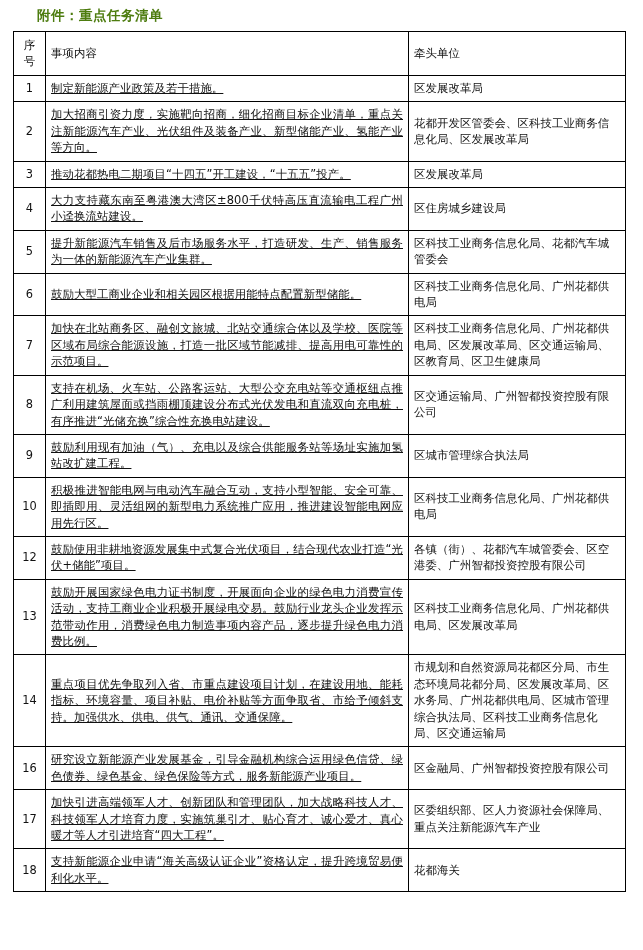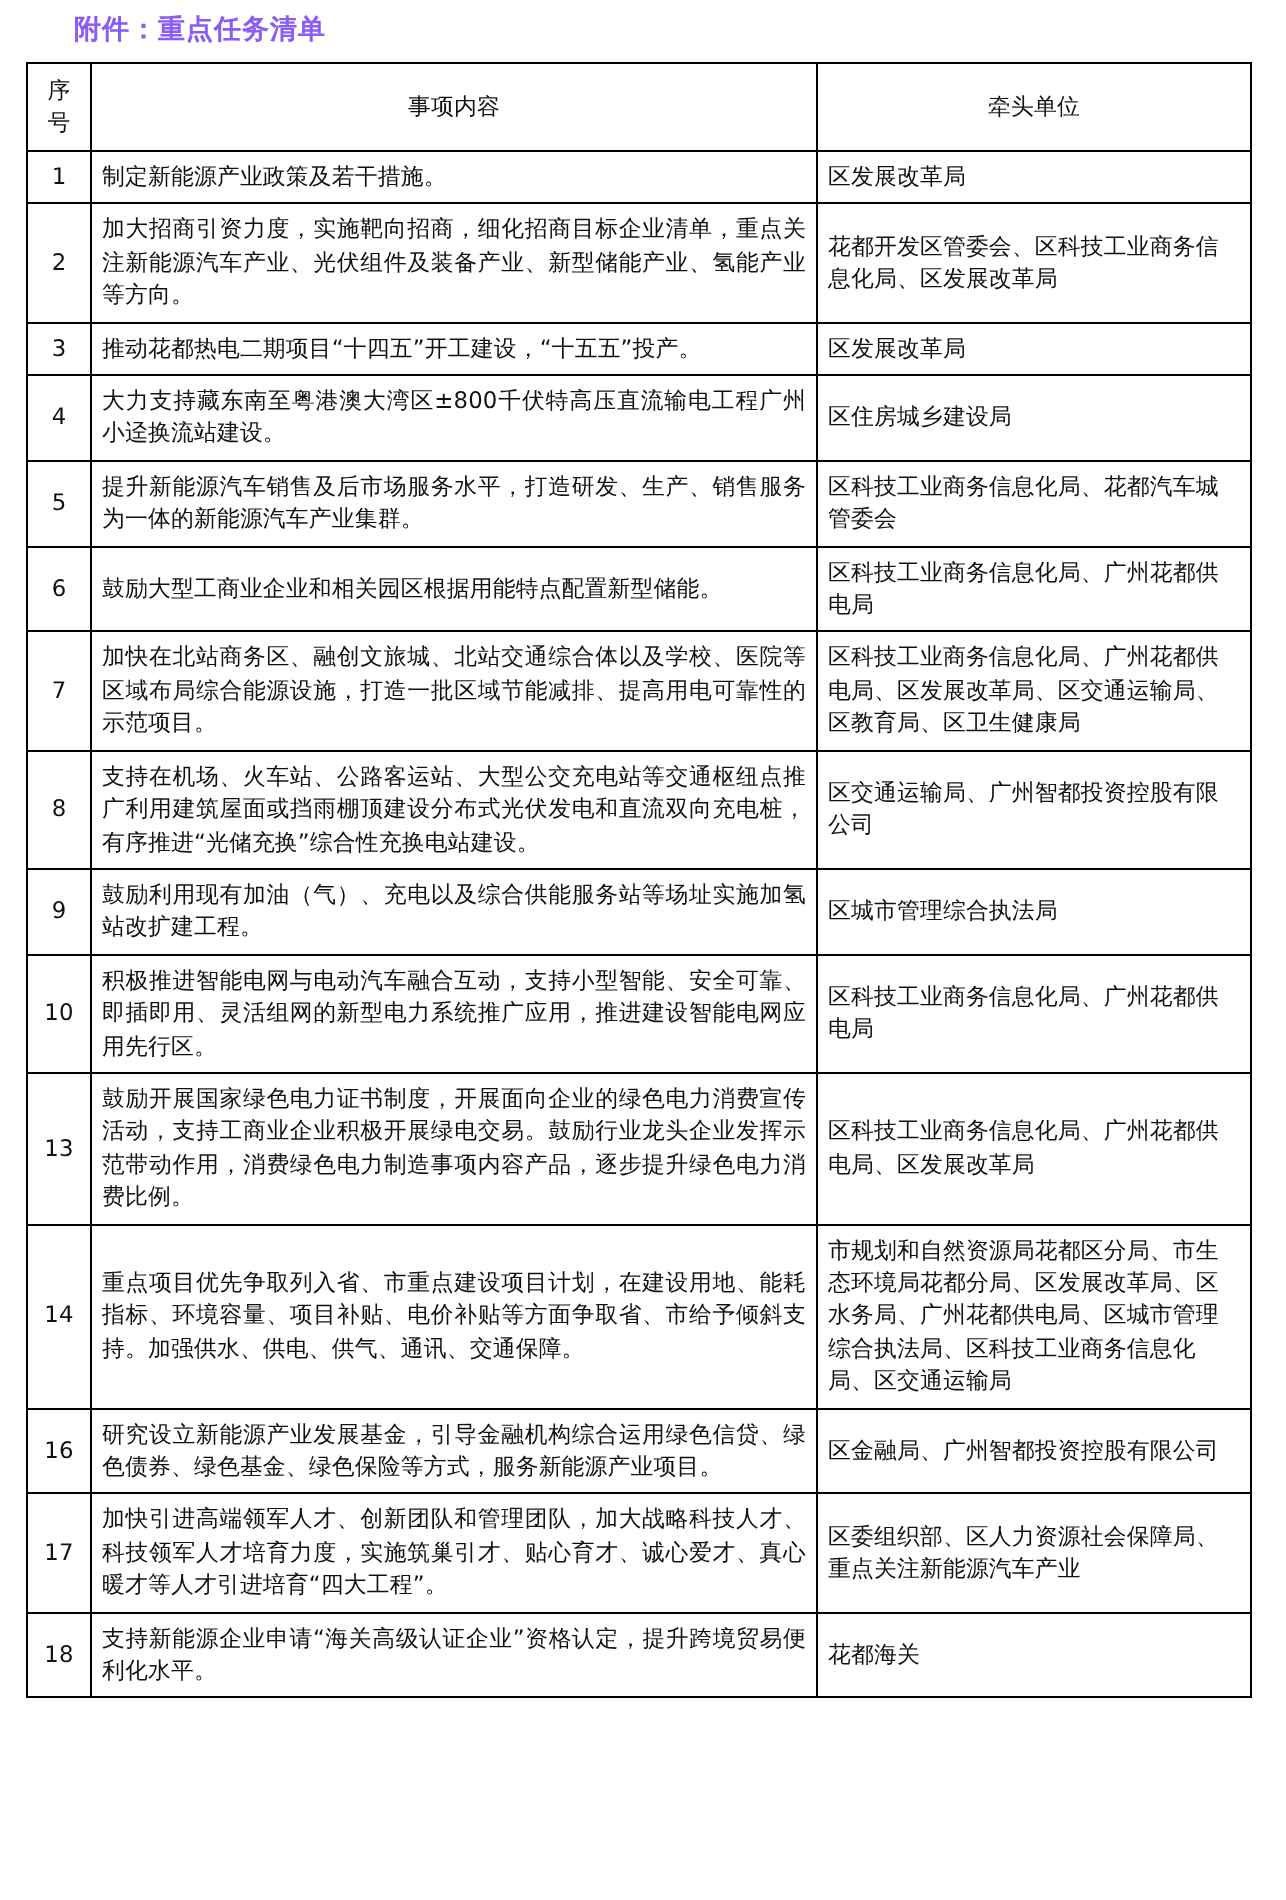--- a/index.html
+++ b/index.html
@@ -22,21 +22,21 @@
     background: #ffffff;
   }
   .doc-title {
     position: absolute;
     left: 37px;
     top: 6px;
     font-size: 13.5px;
     font-weight: 700;
     letter-spacing: 0.5px;
     line-height: 18px;
-    color: #8b5cf6;
+    color: #4d7c0f;
     white-space: nowrap;
   }
   .table-wrap {
     position: absolute;
     left: 13px;
     top: 31px;
     width: 612px;
   }
   table.task-table {
     width: 612px;
@@ -63,34 +63,35 @@
     font-weight: 400;
   }
   .hdr-no {
     text-align: center;
     padding-left: 2px;
     padding-right: 2px;
     line-height: 16px;
   }
   .hdr-no span { display: block; }
   .hdr-text {
-    text-align: center;
+    text-align: left;
     padding-left: 8px;
   }
   td.col-no {
     text-align: center;
     padding-left: 1px;
     padding-right: 1px;
     font-size: 11.6px;
   }
   td.col-item {
     text-align: justify;
     text-justify: inter-ideograph;
     padding-left: 8px;
     padding-right: 7px;
+    text-decoration: underline;
   }
   td.col-unit {
     text-align: left;
     padding-left: 8px;
     padding-right: 5px;
   }
   .row-h-hdr td, .row-h-hdr th { height: 44px; }
 </style>
 </head>
 <body>
@@ -161,20 +162,25 @@
             <td class="col-no">9</td>
             <td class="col-item">鼓励利用现有加油（气）、充电以及综合供能服务站等场址实施加氢站改扩建工程。</td>
             <td class="col-unit">区城市管理综合执法局</td>
           </tr>
           <tr>
             <td class="col-no">10</td>
             <td class="col-item">积极推进智能电网与电动汽车融合互动，支持小型智能、安全可靠、即插即用、灵活组网的新型电力系统推广应用，推进建设智能电网应用先行区。</td>
             <td class="col-unit">区科技工业商务信息化局、广州花都供电局</td>
           </tr>
           <tr>
+            <td class="col-no">12</td>
+            <td class="col-item">鼓励使用非耕地资源发展集中式复合光伏项目，结合现代农业打造“光伏+储能”项目。</td>
+            <td class="col-unit">各镇（街）、花都汽车城管委会、区空港委、广州智都投资控股有限公司</td>
+          </tr>
+          <tr>
             <td class="col-no">13</td>
             <td class="col-item">鼓励开展国家绿色电力证书制度，开展面向企业的绿色电力消费宣传活动，支持工商业企业积极开展绿电交易。鼓励行业龙头企业发挥示范带动作用，消费绿色电力制造事项内容产品，逐步提升绿色电力消费比例。</td>
             <td class="col-unit">区科技工业商务信息化局、广州花都供电局、区发展改革局</td>
           </tr>
           <tr>
             <td class="col-no">14</td>
             <td class="col-item">重点项目优先争取列入省、市重点建设项目计划，在建设用地、能耗指标、环境容量、项目补贴、电价补贴等方面争取省、市给予倾斜支持。加强供水、供电、供气、通讯、交通保障。</td>
             <td class="col-unit">市规划和自然资源局花都区分局、市生态环境局花都分局、区发展改革局、区水务局、广州花都供电局、区城市管理综合执法局、区科技工业商务信息化局、区交通运输局</td>
           </tr>
           <tr>

